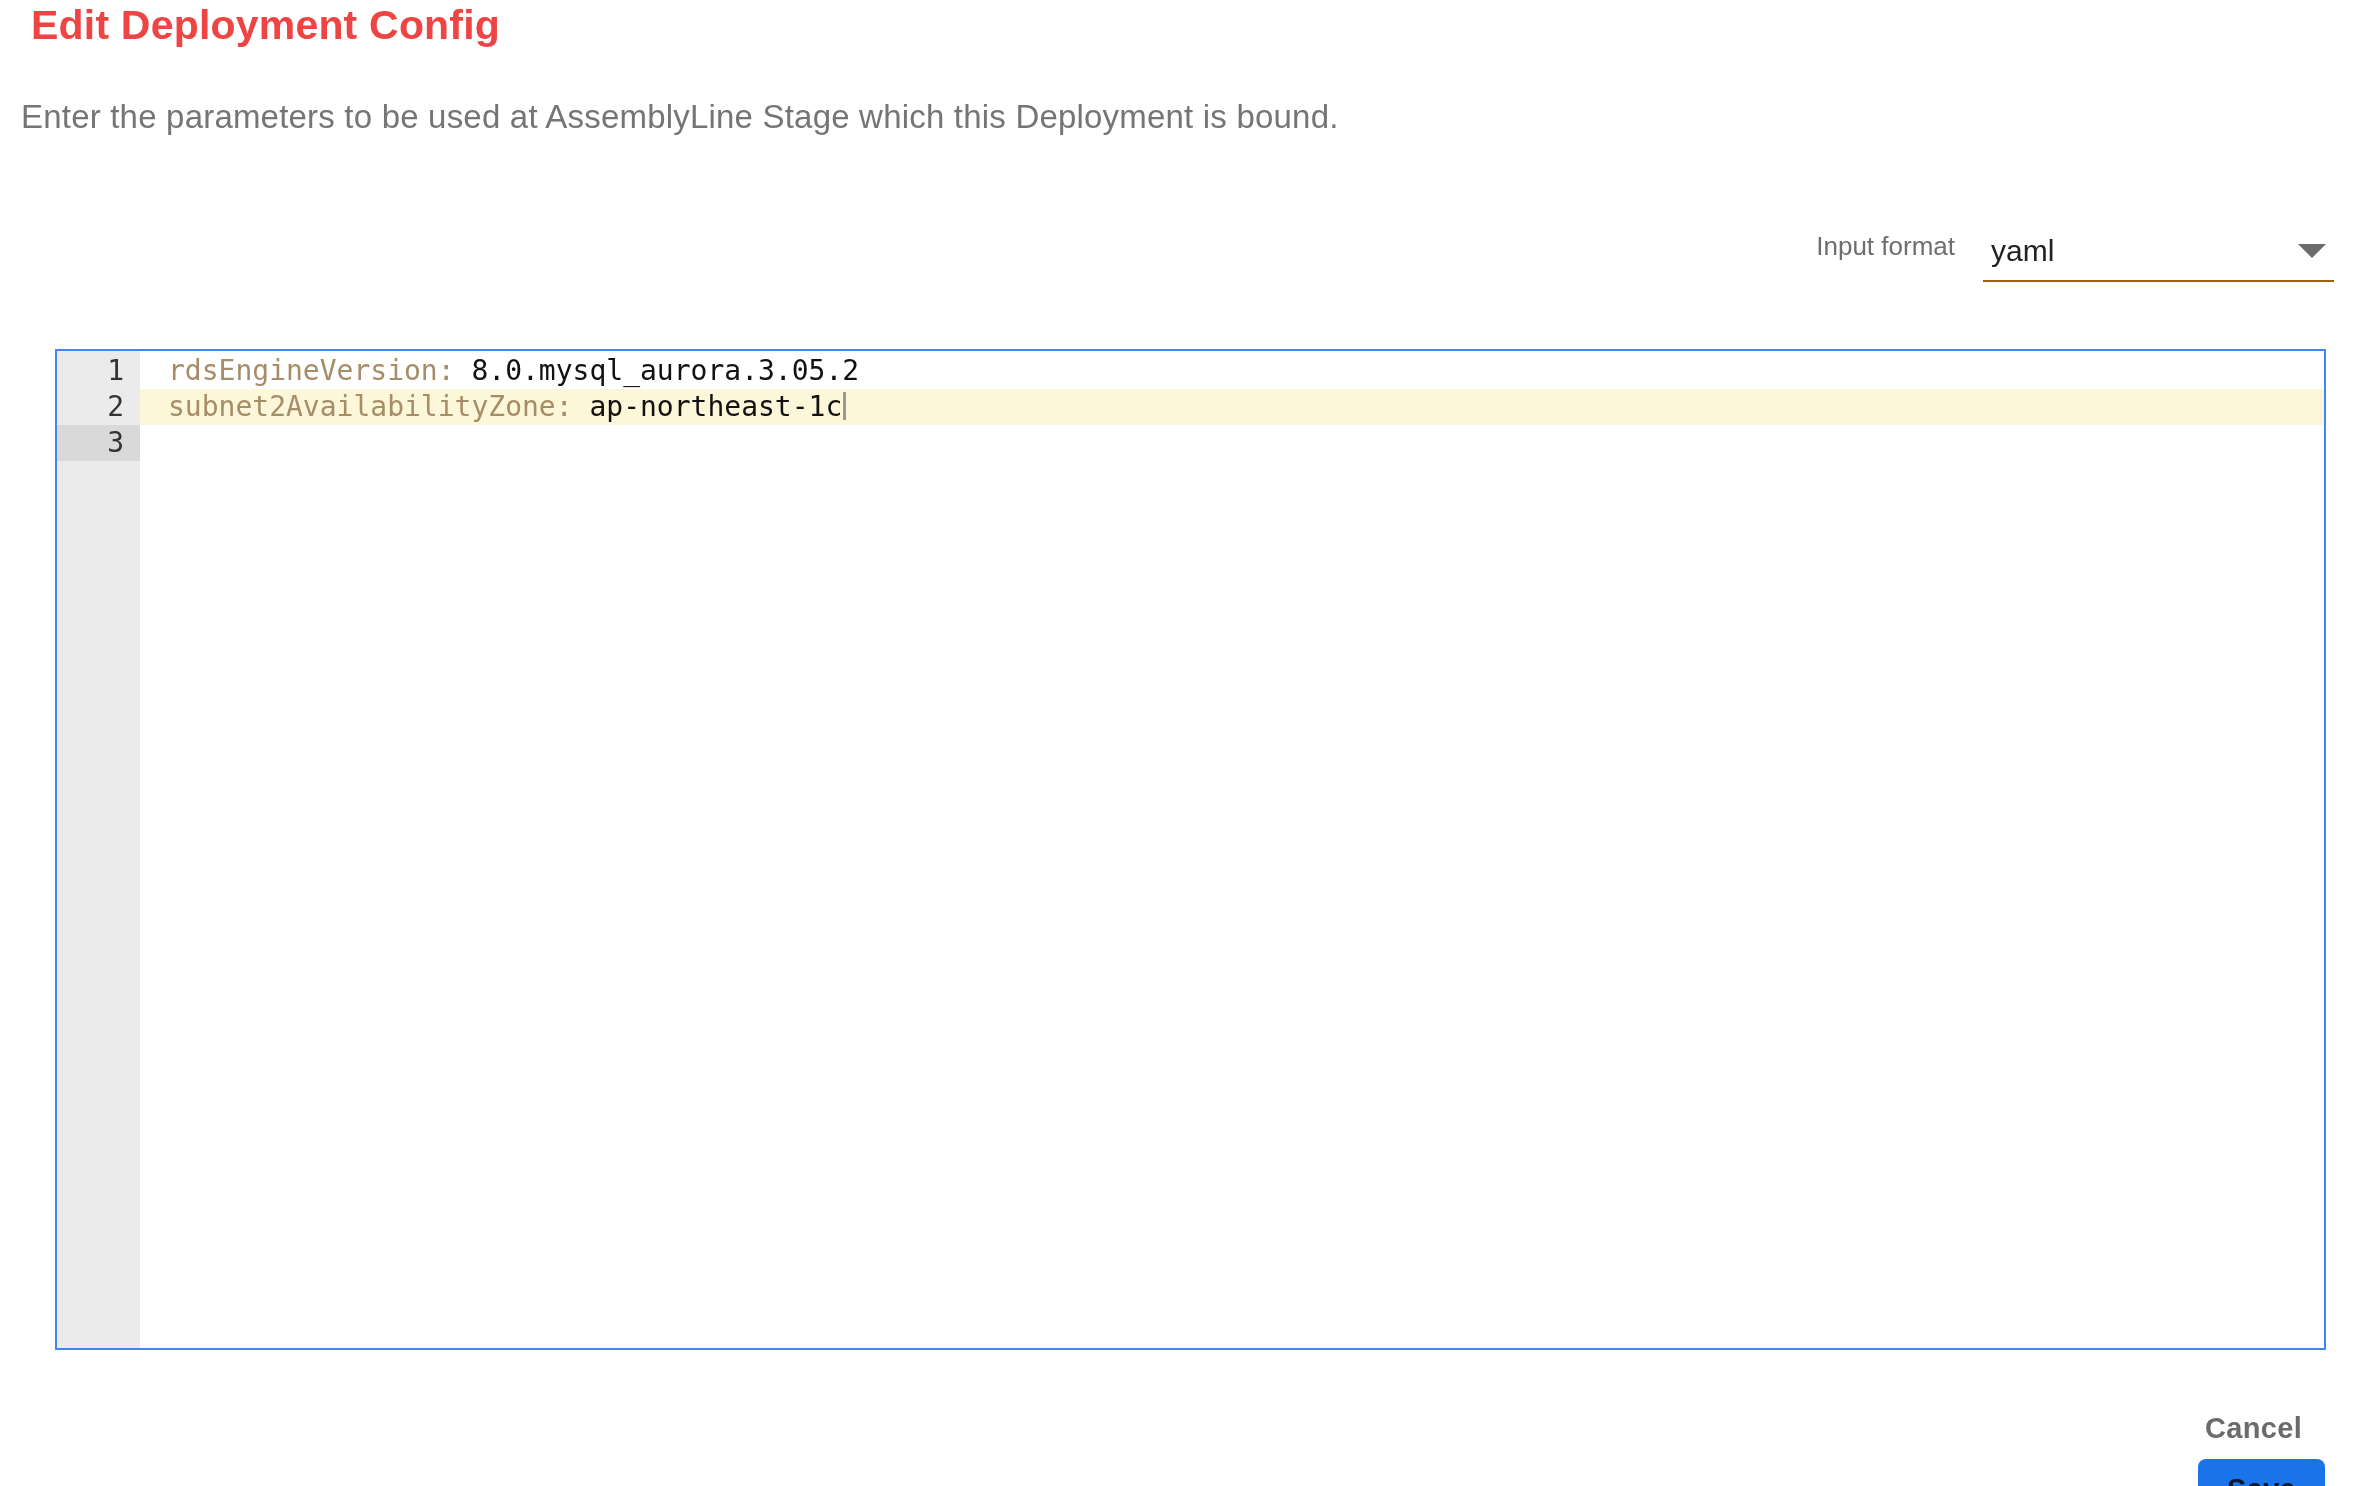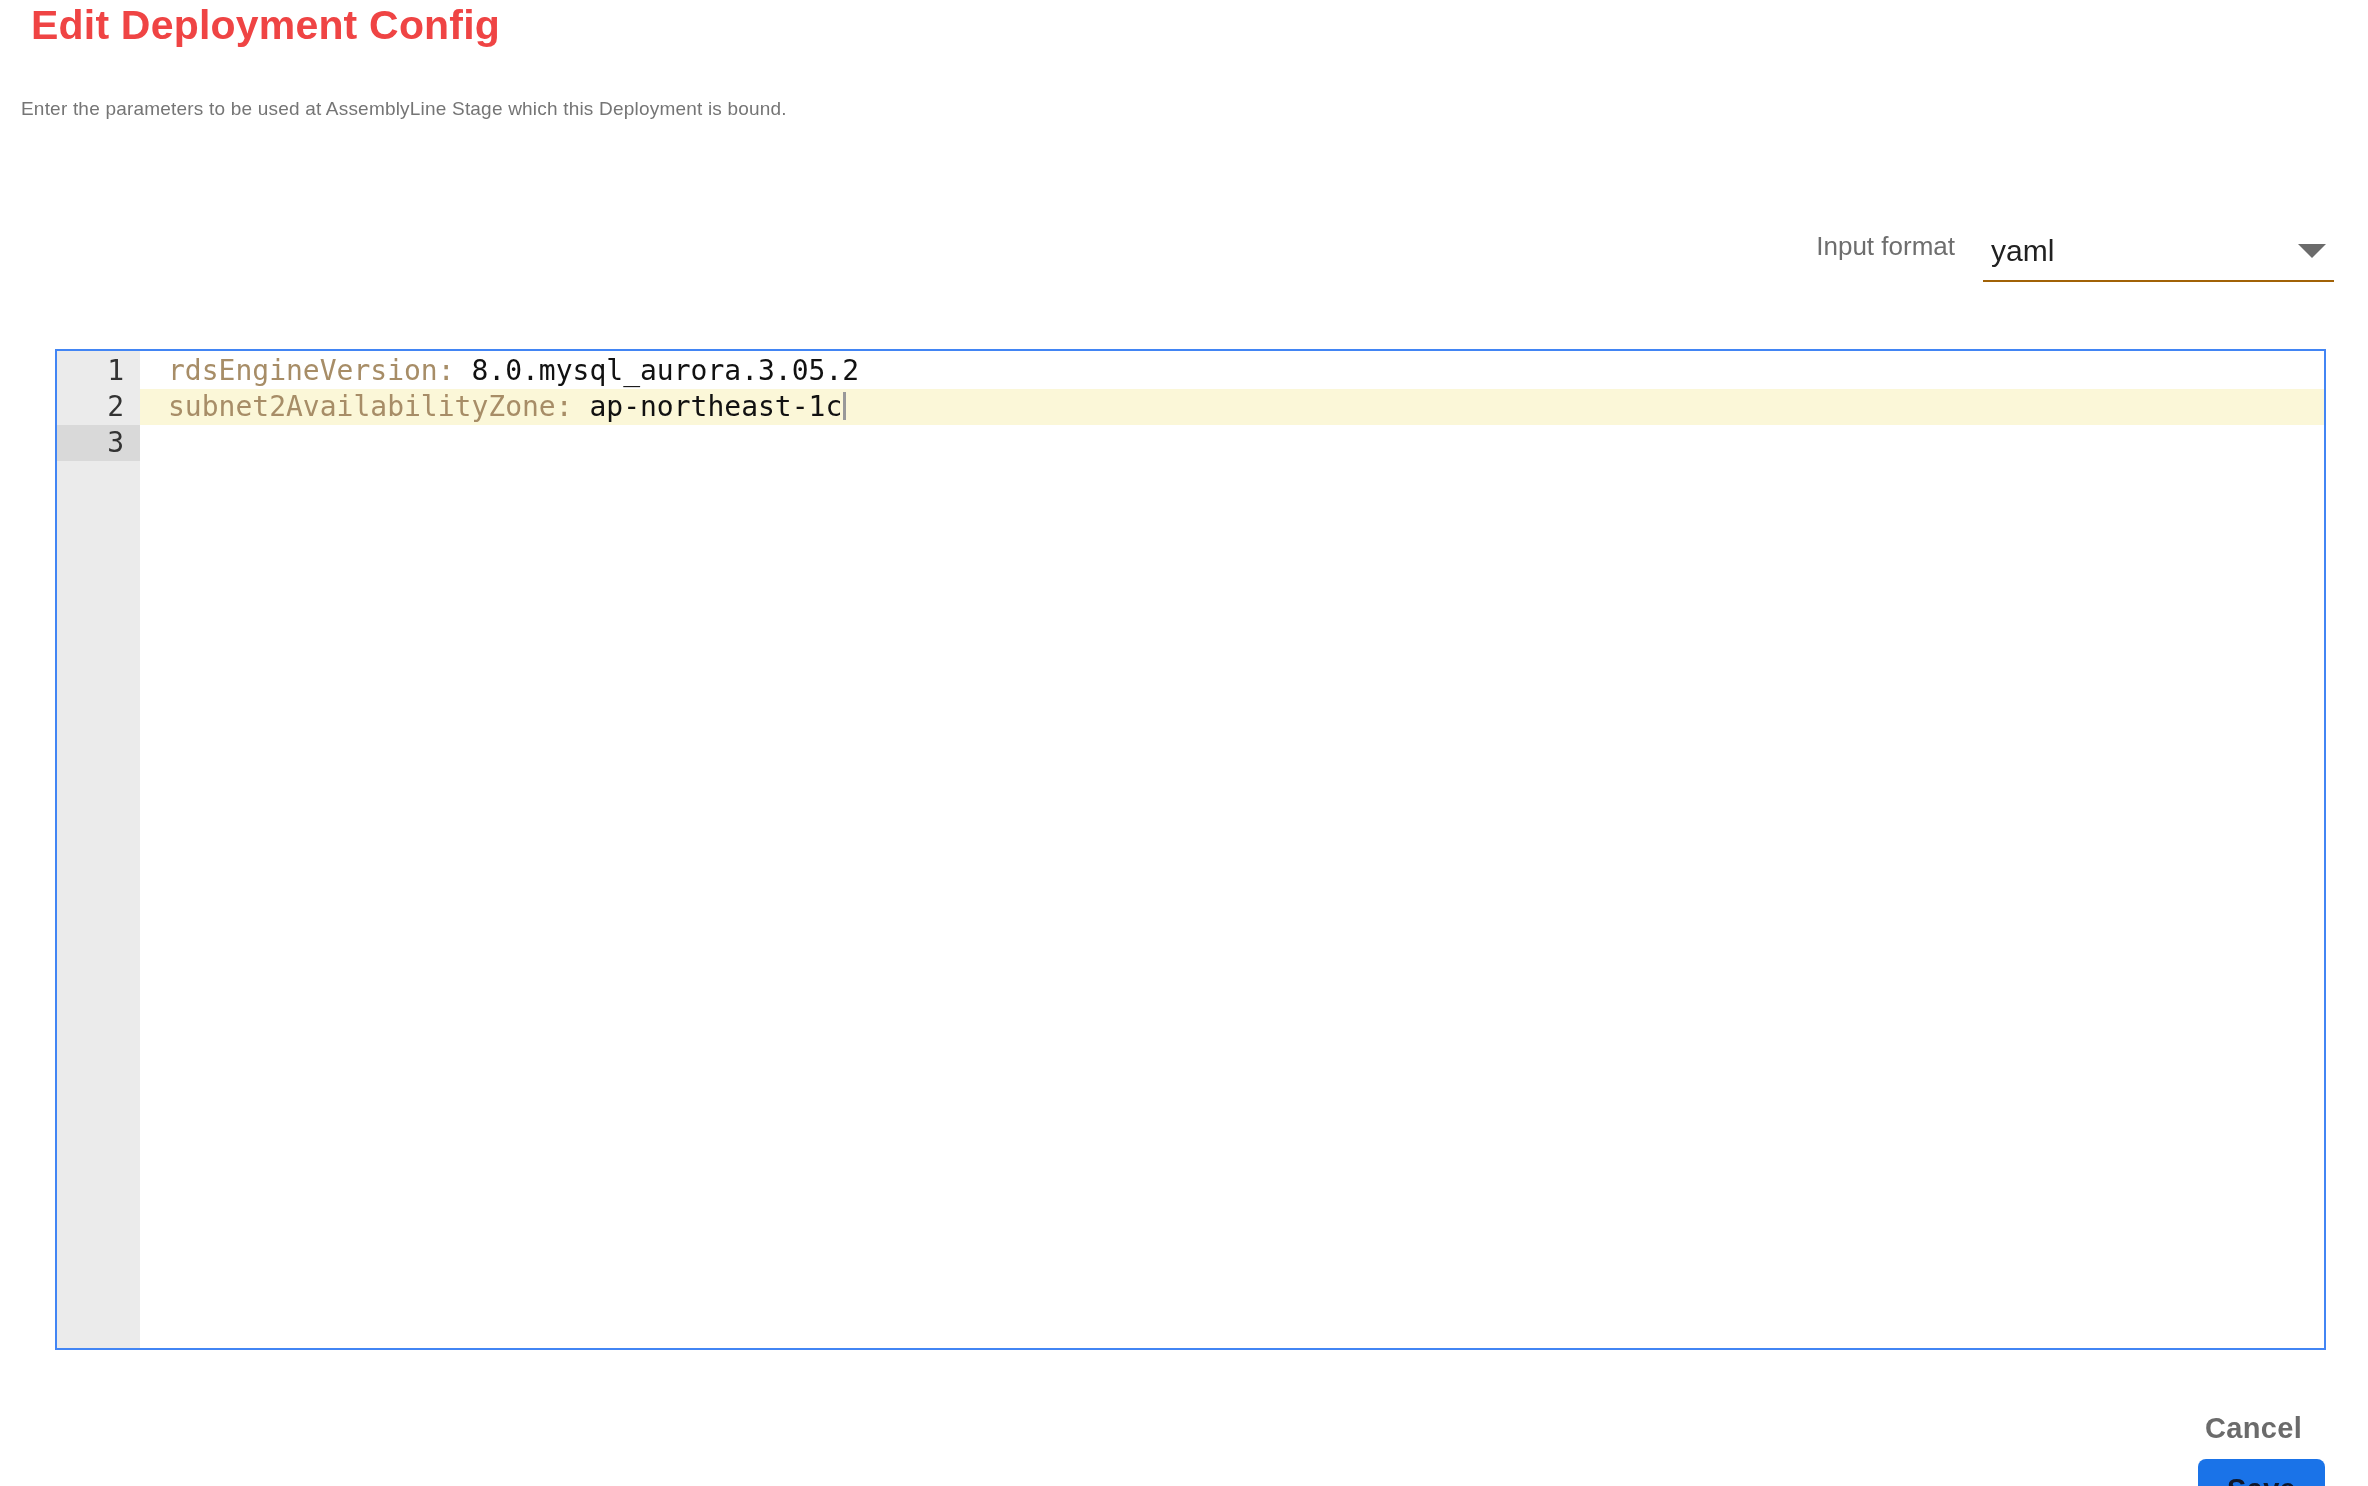--- a/index.html
+++ b/index.html
@@ -9,21 +9,21 @@
     -webkit-font-smoothing:antialiased;
   }
 
   
   .page-title {
     position:absolute; left:31px; top:2px;
     font-size:41px; font-weight:700; color:#ef4444; letter-spacing:0.2px;
   }
   .page-subtitle {
     position:absolute; left:21px; top:98px;
-    font-size:19px; font-weight:400; color:#757575; letter-spacing:0.2px;
+    font-size:33px; font-weight:400; color:#757575; letter-spacing:0.2px;
   }
 
   
   .format-row {
     position:absolute; top:226px; right:34px;
     display:flex; align-items:center;
   }
   .format-label {
     font-size:26px; color:#6e6e6e; padding-bottom:16px; margin-right:28px;
   }

